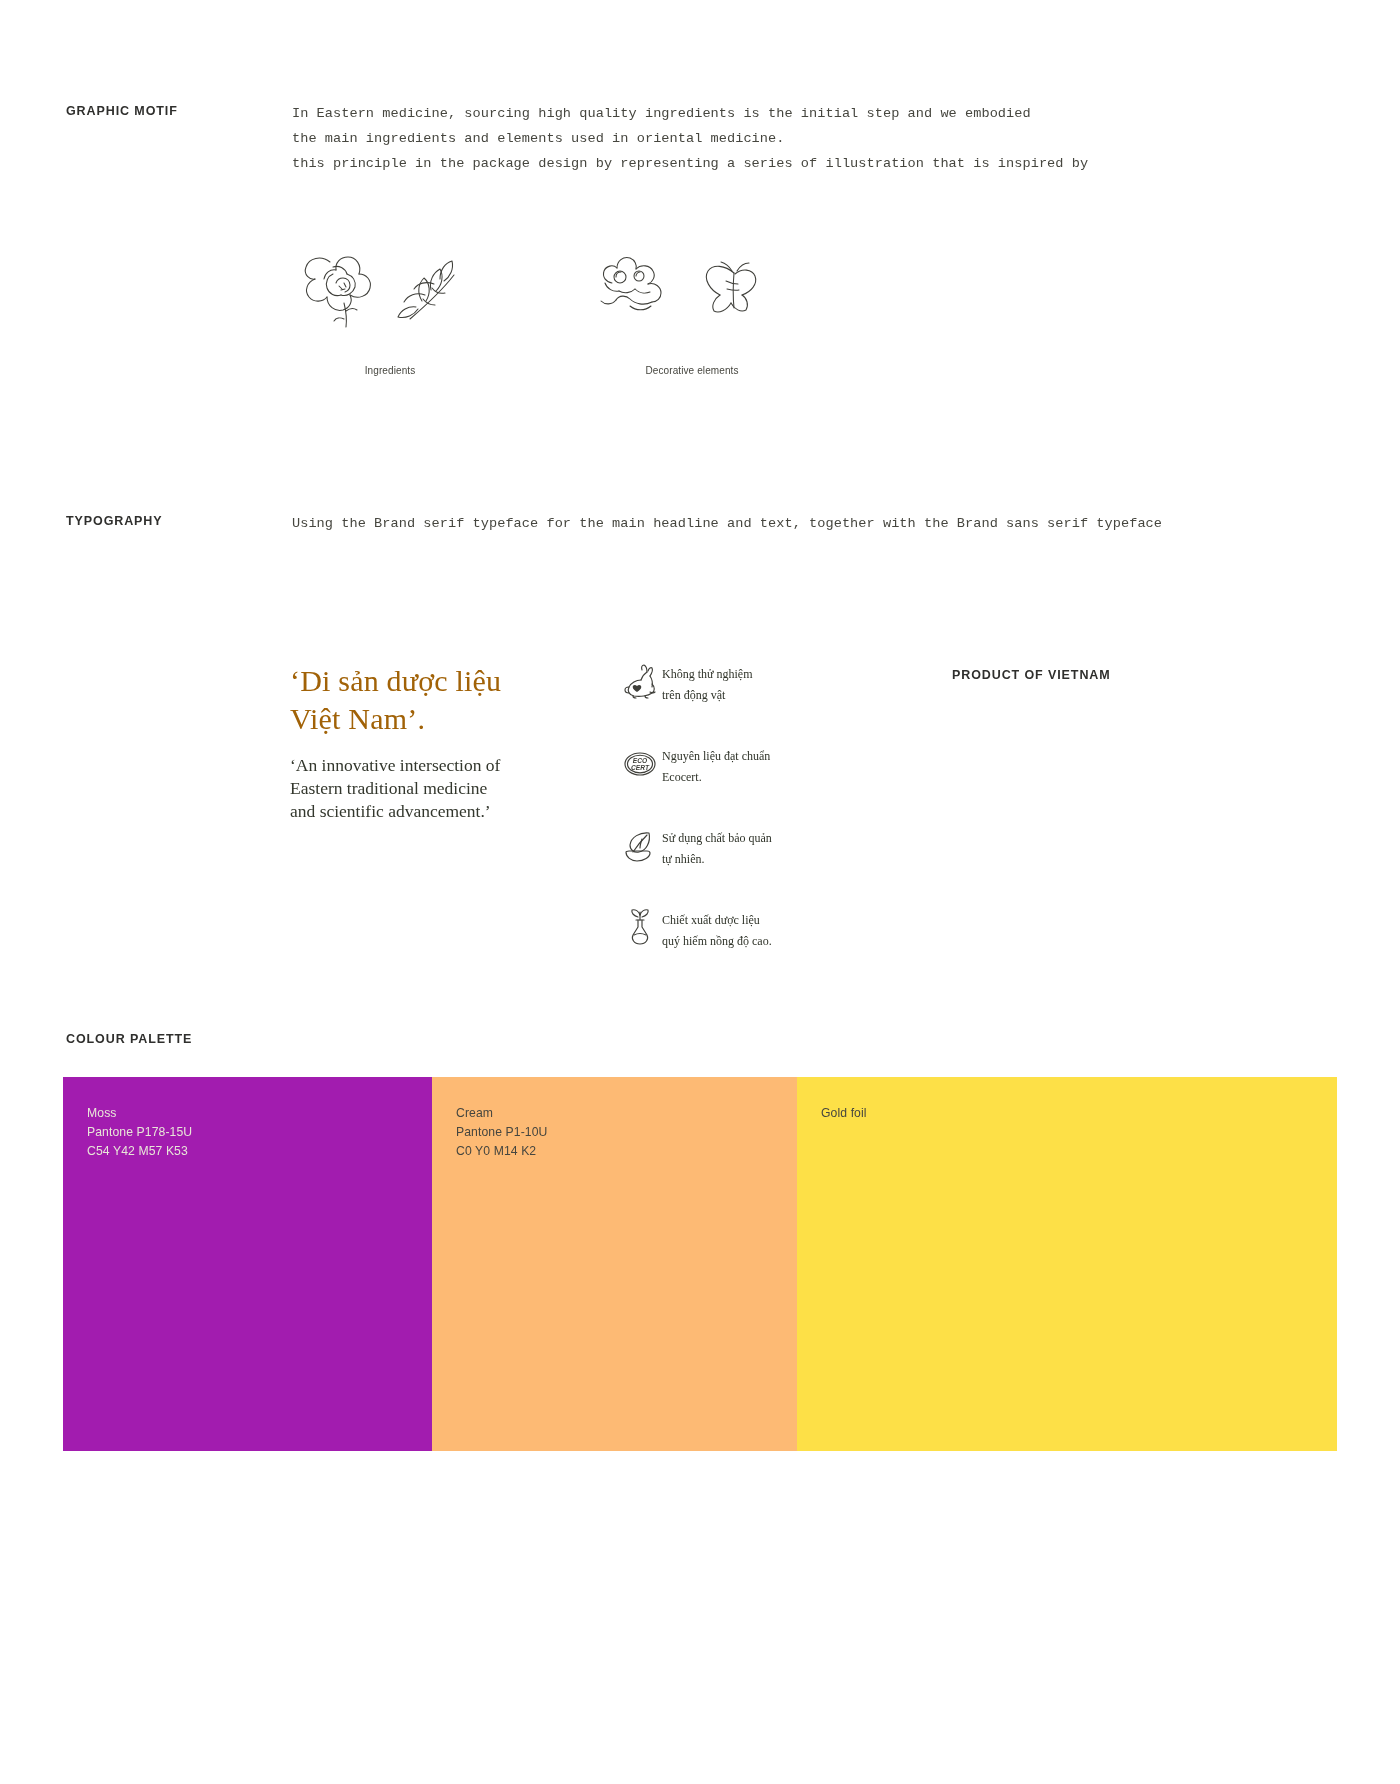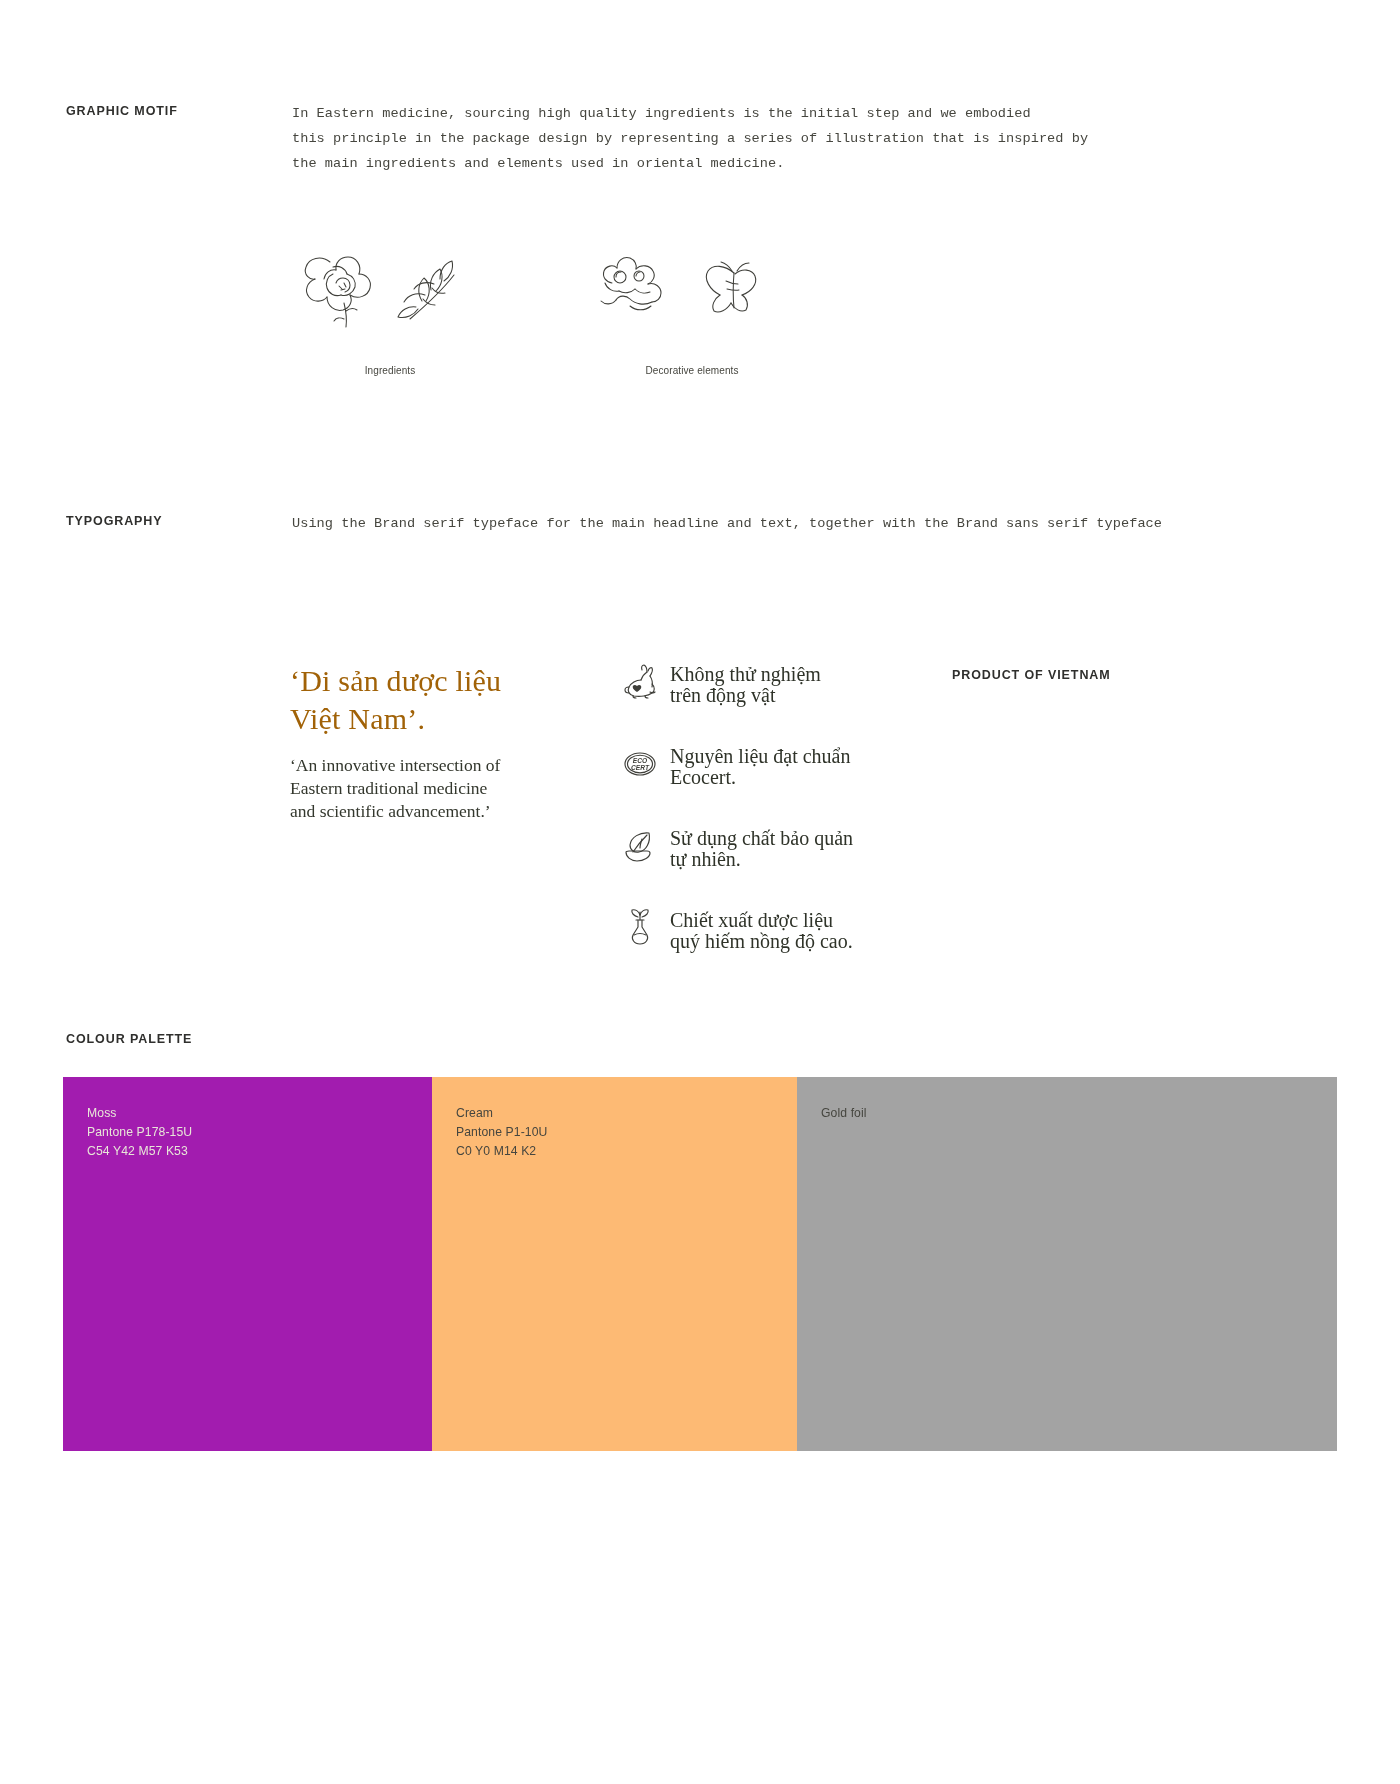--- a/index.html
+++ b/index.html
@@ -102,25 +102,25 @@
   .claim-icon {
     flex: 0 0 44px;
     width: 44px;
     height: 44px;
     display: flex;
     align-items: center;
     justify-content: center;
   }
   .claim-text {
     font-family: "Liberation Serif", serif;
-    font-size: 20px;
+    font-size: 12px;
     line-height: 21px;
     color: #2f3329;
     padding-top: 4px;
-    margin-left: 8px;
+    margin-left: 0;
   }
   .claim-text div { white-space: nowrap; }
 
   #product-of-vietnam {
     position: absolute;
     left: 952px;
     top: 668px;
     font-size: 12.5px;
     font-weight: 700;
     letter-spacing: 0.9px;
@@ -155,22 +155,22 @@
   }
   .swatch-info div { white-space: nowrap; }
 </style>
 </head>
 <body>
 
 <div class="section-label" id="graphic-motif-label">GRAPHIC MOTIF</div>
 
 <div class="body-copy" id="graphic-motif-copy">
   <div>In Eastern medicine, sourcing high quality ingredients is the initial step and we embodied</div>
+  <div>the main ingredients and elements used in oriental medicine.</div>
   <div>this principle in the package design by representing a series of illustration that is inspired by</div>
-  <div>the main ingredients and elements used in oriental medicine.</div>
 </div>
 
 <div class="motif-group" id="motif-ingredients">
   <svg class="motif-art" width="196" height="86" viewBox="0 0 196 86">
     <g fill="none" stroke="#3f3f3a" stroke-width="1.05" stroke-linecap="round" stroke-linejoin="round">
 
       <path d="M38 19c-9-7-21-4-24 5-3 8 4 13 9 12"></path>
       <path d="M23 36c-8 3-11 12-6 18 5 6 14 5 18 0"></path>
       <path d="M35 54c0 9 8 15 16 13 7-2 10-9 7-15"></path>
       <path d="M58 52c8 5 18 1 20-7 2-8-4-14-11-14"></path>
@@ -351,19 +351,19 @@
   </div>
 
   <div class="swatch" id="swatch-cream" style="background: #fdba74; width: 365px;">
     <div class="swatch-info" style="color: rgb(70, 70, 63);">
       <div>Cream</div>
       <div>Pantone P1-10U</div>
       <div>C0 Y0 M14 K2</div>
     </div>
   </div>
 
-  <div class="swatch" id="swatch-gold-foil" style="background: #a3a3a3; width: 540px;">
+  <div class="swatch" id="swatch-gold-foil" style="background: #fde047; width: 540px;">
     <div class="swatch-info" style="color: rgb(70, 70, 63);">
       <div>Gold foil</div>
     </div>
   </div>
 
 </div>
 
 </body></html>

